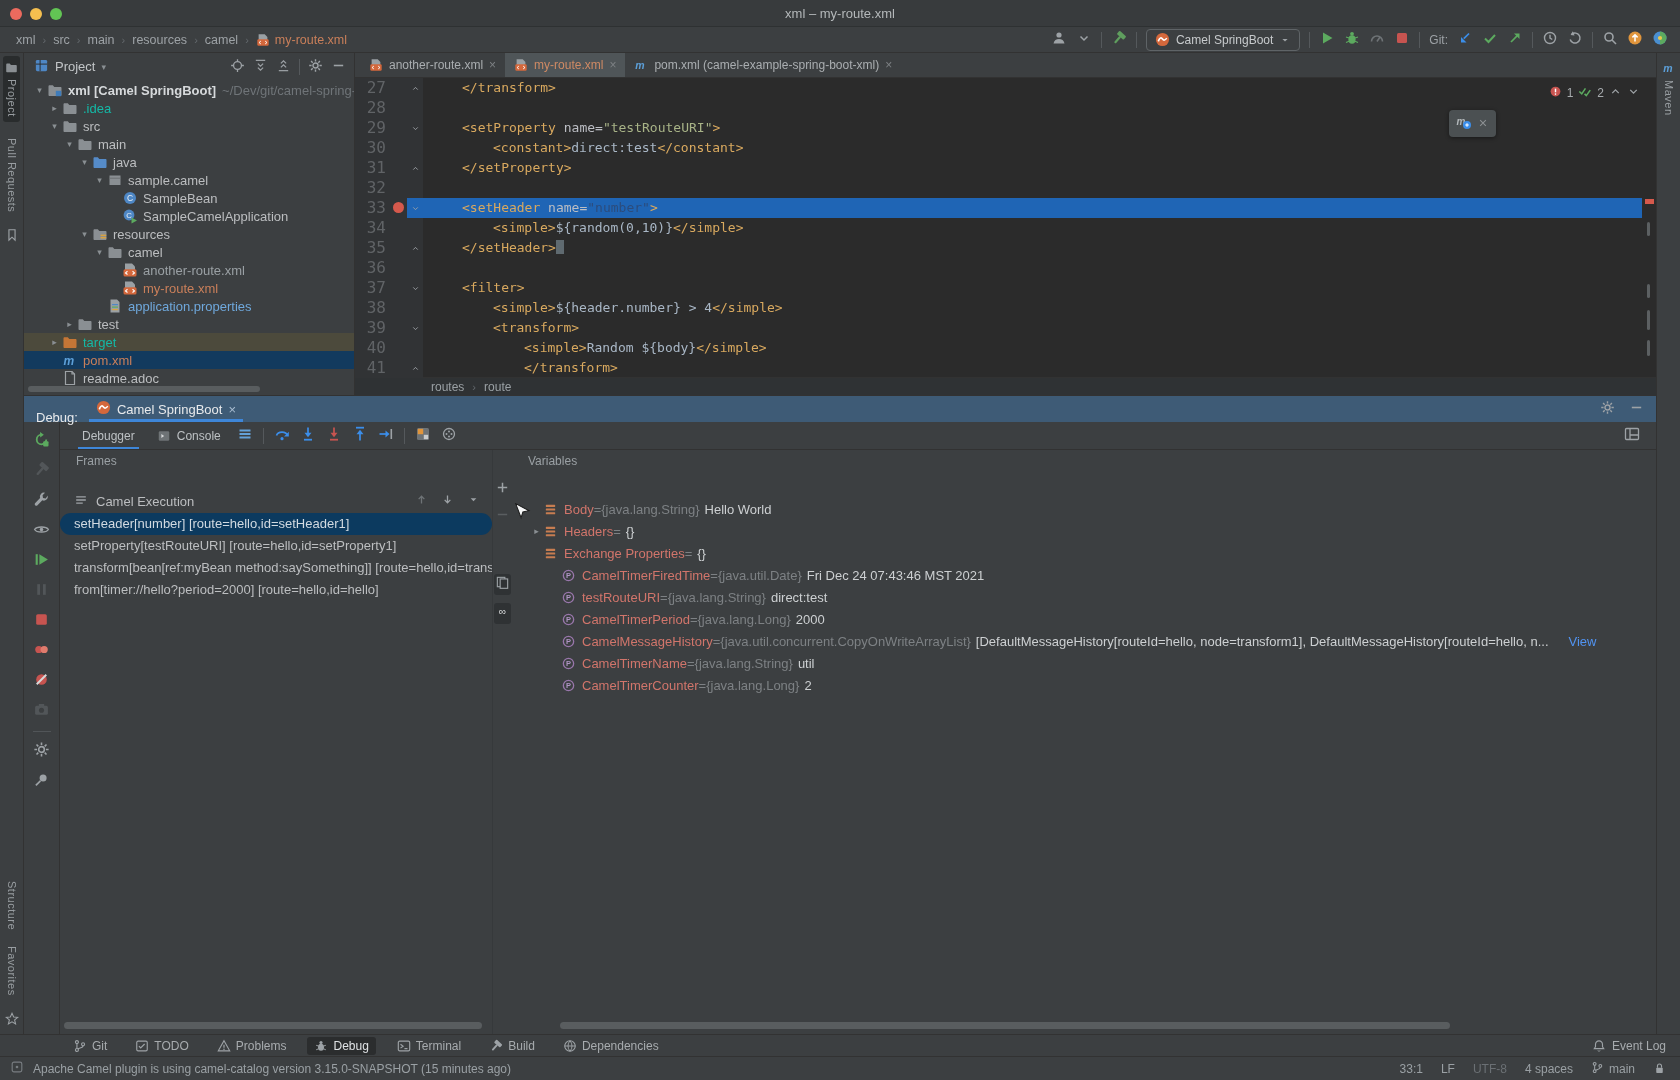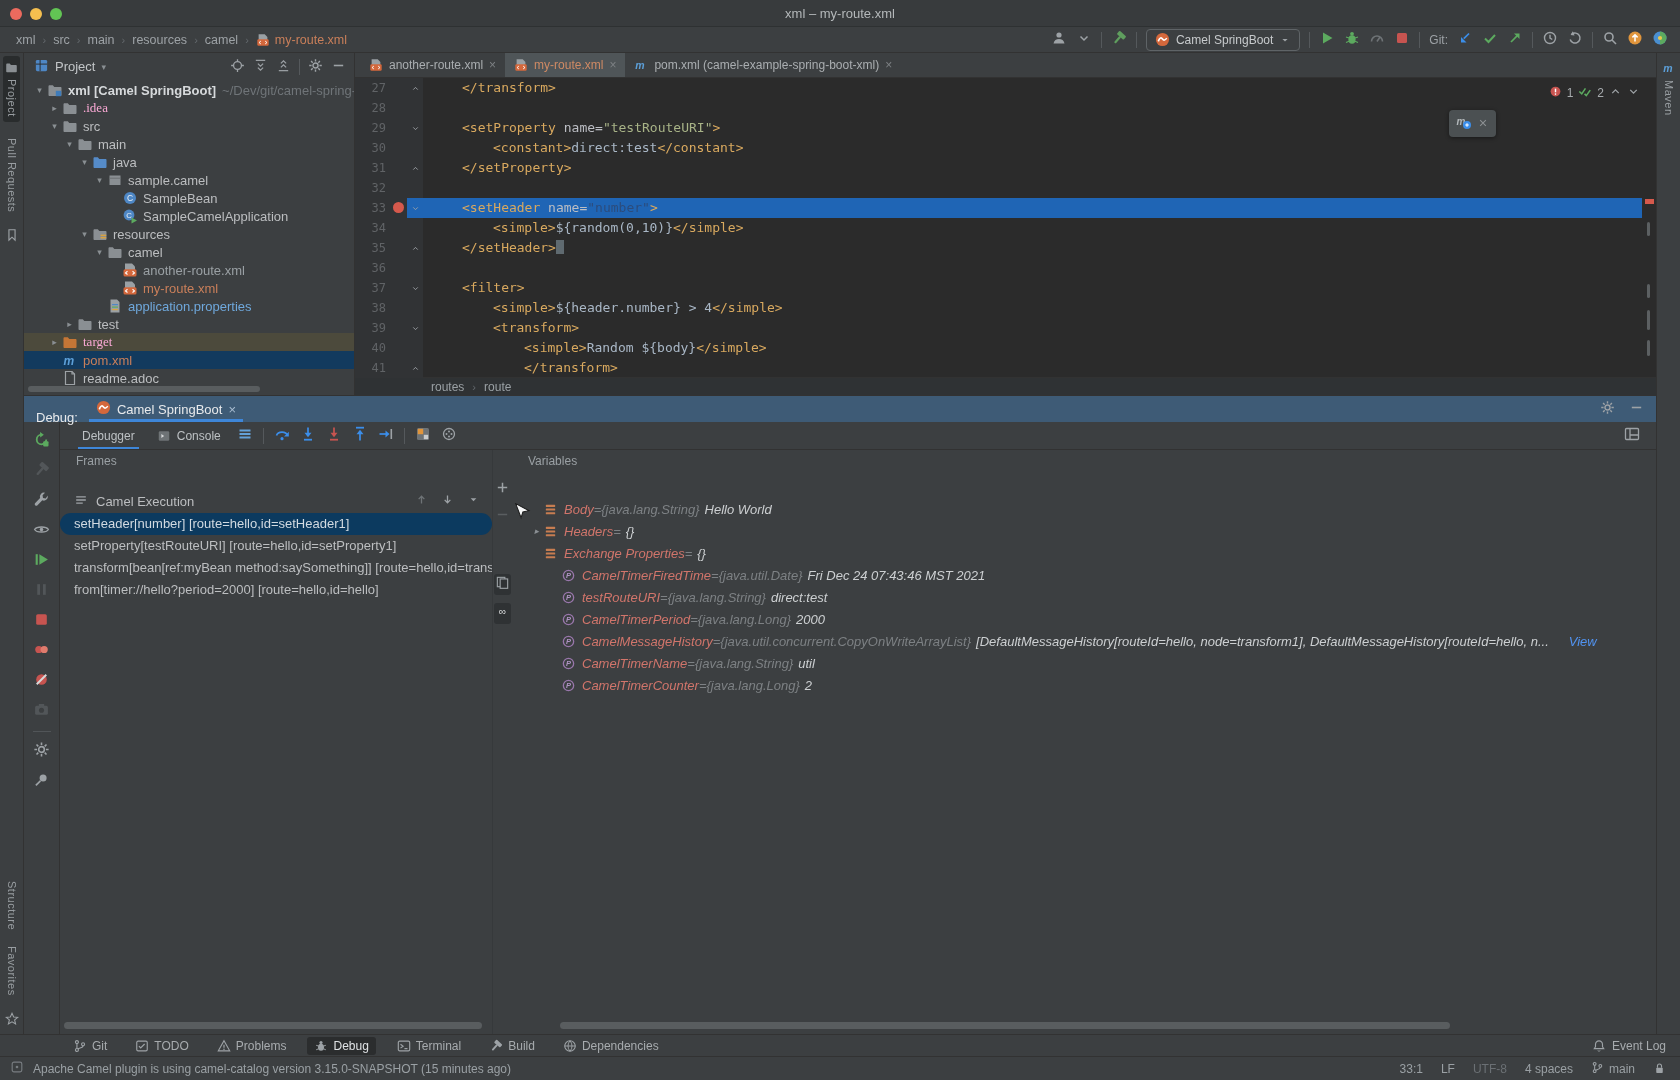--- a/index.html
+++ b/index.html
@@ -40,40 +40,40 @@
   
   .project-panel { width:331px; flex:none; border-right:1px solid #323232; display:flex; flex-direction:column; position:relative; }
   .panel-header { height:27px; flex:none; display:flex; align-items:center; gap:6px; padding:0 8px 0 10px; font-size:13px; color:#c2c5c7; }
   .ph-icons { margin-left:auto; display:flex; align-items:center; gap:8px; }
   .tree { flex:1; overflow:hidden; padding-top:1px; }
   .trow { height:18px; display:flex; align-items:center; font-size:13px; color:#bcbec0; white-space:nowrap; overflow:hidden; }
   .trow .chev { width:15px; flex:none; text-align:center; color:#8a8f93; font-size:9px; }
   .trow .ticon { margin-right:5px; }
   .trow.sel { background:#123a5e; }
   .trow.target-row { background:#4c4a3c; }
-  .t-excluded { color:#f9a8d4;font-family:Liberation Serif, serif; }
+  .t-excluded { color:#14b8a6; }
   .t-modified { color:#c97f5a; }
   .t-blue { color:#6fa8dc; }
   .t-dim { color:#9aa0a4; }
   .t-root { color:#d6d9db; font-weight:bold; }
   .t-suffix { color:#6f7478; font-weight:normal; margin-left:6px; }
   .hbar { position:absolute; height:7px; border-radius:4px; background:#595d5f; }
   .proj-scroll { bottom:3px; left:4px; width:232px; height:6px; }
 
   
   .editor-area { flex:1; min-width:0; display:flex; flex-direction:column; position:relative; background:#2b2b2b; }
   .tabbar { height:25px; flex:none; display:flex; align-items:stretch; background:#3c3f41; padding-left:5px; border-bottom:1px solid #323232; }
   .etab { display:flex; align-items:center; gap:6px; padding:0 9px; font-size:12px; color:#aaaeb1; }
   .etab.active { background:#4f5558; }
   .etab.modified .lbl { color:#cf8a64; }
   .etab .x { color:#7d8184; font-size:12px; }
   .editor-body { flex:1; min-height:0; display:flex; position:relative; }
   .code-col { flex:1; min-width:0; font-family:"DejaVu Sans Mono", monospace; font-size:13px; }
   .cl { display:flex; height:20px; }
-  .ln { width:36px; flex:none; text-align:right; padding-right:5px; background:#313335; color:#606366; font-size:12px; line-height:20px; font-family:"DejaVu Sans Mono", monospace; }
+  .ln { width:36px; flex:none; text-align:right; padding-right:5px; background:#313335; color:#606366; font-size:16px; line-height:20px; font-family:"DejaVu Sans Mono", monospace; }
   .bpc { width:16px; flex:none; background:#313335; position:relative; }
   .bpdot { position:absolute; left:2px; top:4px; width:11px; height:11px; border-radius:50%; background:#d5594c; }
   .fc { width:16px; flex:none; background:#313335; display:flex; align-items:center; justify-content:center; }
   .ct { flex:1; line-height:20px; white-space:pre; overflow:hidden; }
   .cl.exec .ct, .cl.exec .fc { background:#1f65b5; }
   .c-tag { color:#d9a95f; } .c-attr { color:#bcbec4; } .c-str { color:#a8b387; }
   .c-txt { color:#a9b7c6; } .c-dim { color:#2c4c7c; }
   .caret { display:inline-block; width:8px; height:14px; background:#5f6a70; vertical-align:-2px; }
   .estripe { width:14px; flex:none; background:#2b2b2b; position:relative; }
   .mark-red { position:absolute; right:2px; top:121px; width:9px; height:5px; background:#d5594c; }
@@ -103,21 +103,21 @@
   .panel-label { height:22px; line-height:22px; padding-left:16px; font-size:12px; color:#9aa0a4; flex:none; }
   .thread-row { height:24px; flex:none; display:flex; align-items:center; gap:8px; padding:0 12px 0 14px; font-size:13px; color:#bcbec0;margin-top:17px; }
   .thread-ctl { margin-left:auto; display:flex; align-items:center; gap:13px; }
   .frame-row { height:22px; line-height:22px; padding-left:14px; font-size:13px; color:#bcbec0; white-space:nowrap; overflow:hidden; flex:none; }
   .frame-row.selected { background:#0c3a5f; color:#d2dae1;border-radius:11px; }
   .frames-scroll { bottom:5px; left:4px; right:10px; }
   .mid-col { width:20px; flex:none; display:flex; flex-direction:column; align-items:center; padding-top:30px; gap:8px; border-left:1px solid #36393b; }
   .mid-gap { height:32px; flex:none; }
   .chipped { background:#2f3234; border-radius:3px; padding:1px; }
   .vars-col { flex:1; min-width:0; display:flex; flex-direction:column; position:relative; }
-  .vars-rows { margin-top:26px;font-style:italic; }
+  .vars-rows { margin-top:26px; }
   .var-row { height:22px; display:flex; align-items:center; font-size:13px; white-space:nowrap; overflow:hidden; }
   .vr-chev { width:13px; flex:none; text-align:center; color:#8a8f93; font-size:9px; }
   .vr-icon { margin-right:6px; }
   .vr-name { color:#d1756b; }
   .vr-eq { color:#7d8184; }
   .vr-type { color:#7d8184; }
   .vr-val { color:#cdd0d2; margin-left:5px; }
   .vr-link { color:#5193f0; margin-left:20px; }
   .vars-scroll { bottom:5px; left:48px; width:890px; }
 

